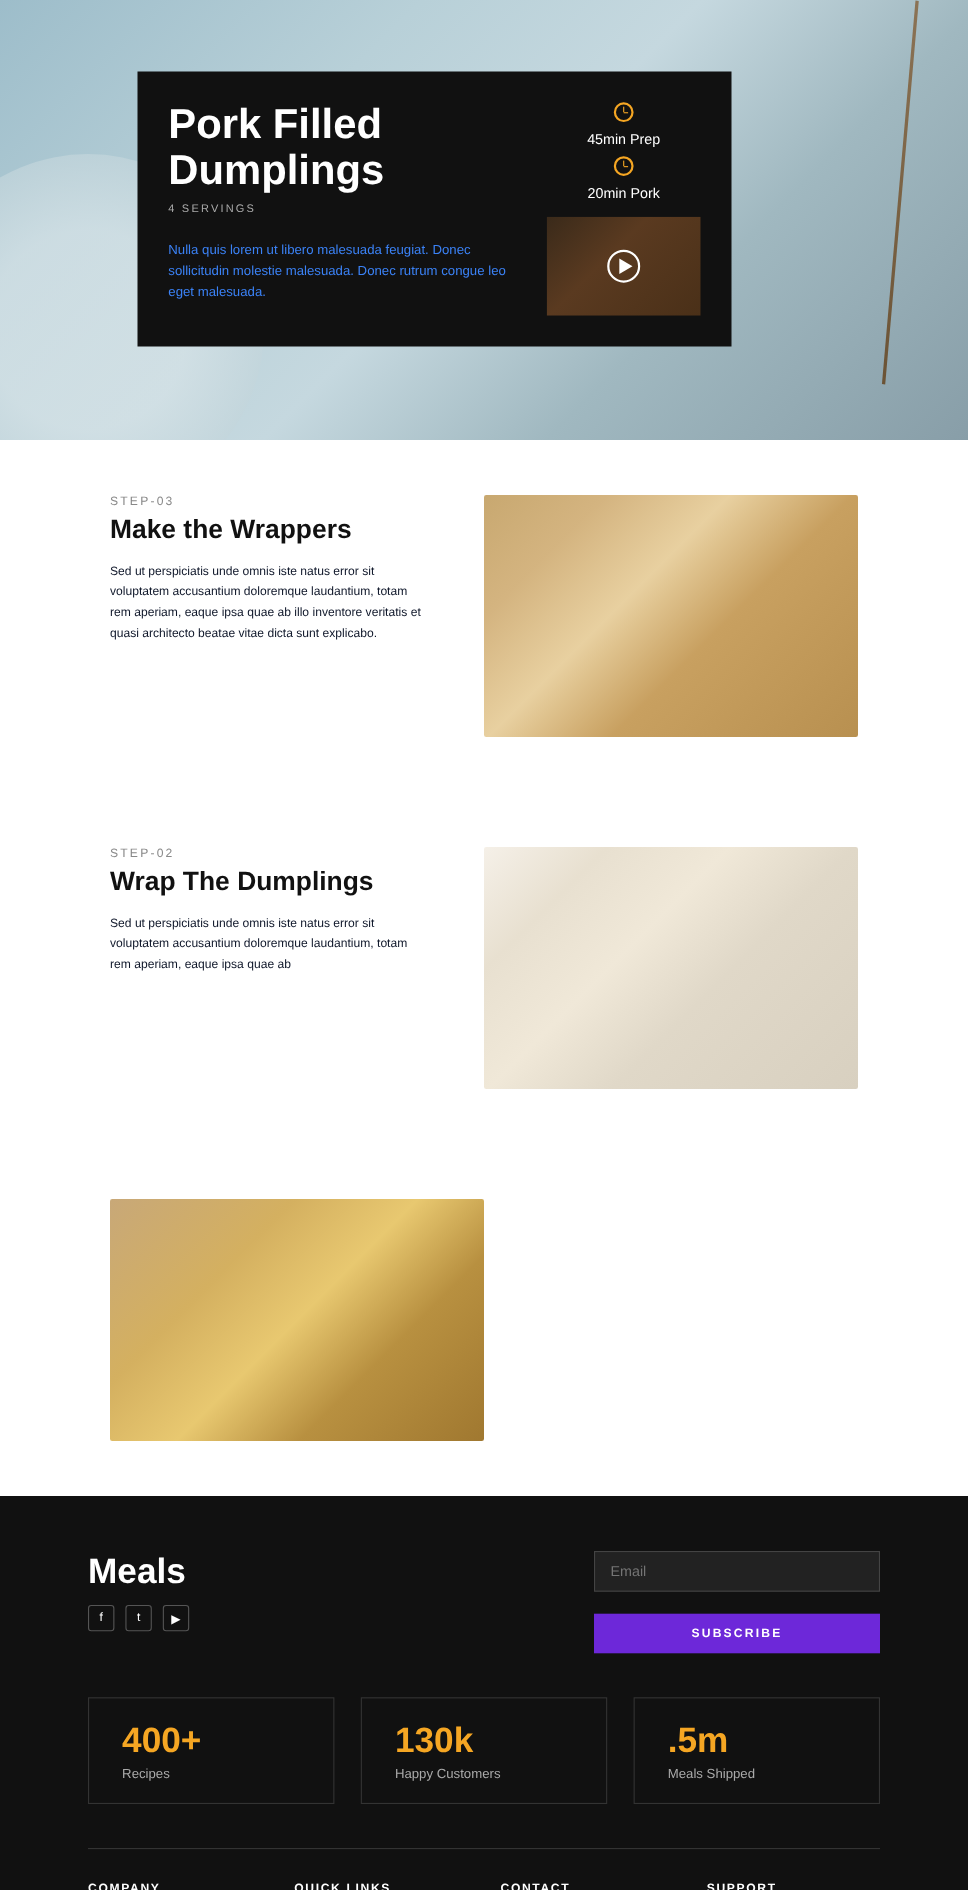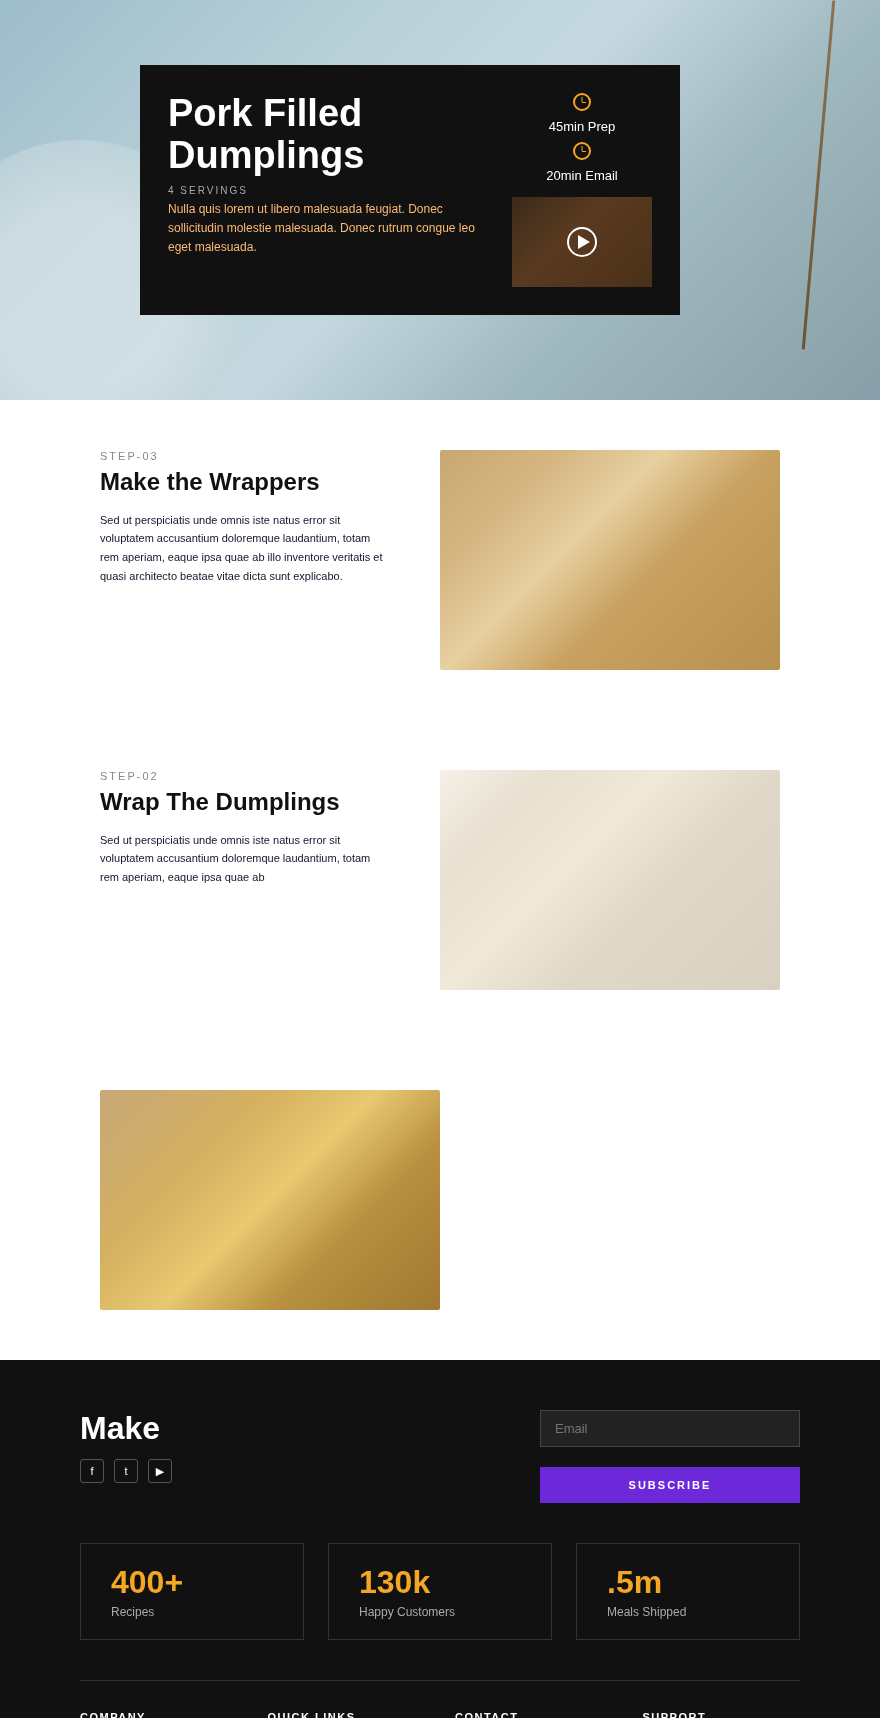--- a/index.html
+++ b/index.html
@@ -28,47 +28,47 @@
     }
     .hero-chopstick {
       position: absolute;
       right: 60px; top: 0;
       width: 3px; height: 350px;
       background: linear-gradient(to bottom, #8b7355, #6b5335);
       transform: rotate(5deg);
     }
     .hero-card {
       position: absolute;
-      top: 65px; left: 140px;
+      top: 65px; left: 125px;
       width: 540px;
       background: #111;
       color: #fff;
       padding: 28px 28px 28px 28px;
       display: flex;
       gap: 20px;
     }
     .hero-card-left { flex: 1; }
     .hero-title {
       font-size: 38px;
       font-weight: 900;
       font-family: Arial, sans-serif;
       line-height: 1.1;
       margin-bottom: 8px;
     }
     .hero-servings {
       font-size: 10px;
       letter-spacing: 2px;
       color: #aaa;
-      margin-bottom: 4px;
+      margin-bottom: 22px;
       font-family: Arial, sans-serif;
     }
     .hero-desc {
       font-size: 12px;
       line-height: 1.6;
-      color: #fdba74;
+      color: #3b82f6;
       font-family: Arial, sans-serif;
     }
     .hero-card-right {
       display: flex;
       flex-direction: column;
       gap: 8px;
       min-width: 140px;
     }
     .hero-stat {
       display: flex;
@@ -301,21 +301,21 @@
       <div class="hero-servings">4 SERVINGS</div>
       <div class="hero-desc">Nulla quis lorem ut libero malesuada feugiat. Donec sollicitudin molestie malesuada. Donec rutrum congue leo eget malesuada.</div>
     </div>
     <div class="hero-card-right">
       <div class="hero-stat">
         <div class="clock-icon"></div>
         <span>45min Prep</span>
       </div>
       <div class="hero-stat">
         <div class="clock-icon"></div>
-        <span>20min Email</span>
+        <span>20min Pork</span>
       </div>
       <div class="hero-video">
         <div class="hero-video-bg"></div>
         <div class="play-btn">
           <div class="play-triangle"></div>
         </div>
       </div>
     </div>
   </div>
 </section>
@@ -349,21 +349,21 @@
       <div class="step-img-placeholder img-step3"></div>
     </div>
   </div>
 
 </section>
 
 <footer class="footer">
 
   <div class="footer-top">
     <div class="footer-brand">
-      <div class="footer-logo">Make</div>
+      <div class="footer-logo">Meals</div>
       <div class="footer-social">
         <div class="social-icon">f</div>
         <div class="social-icon">t</div>
         <div class="social-icon">▶</div>
       </div>
     </div>
     <div class="footer-newsletter">
       <input class="email-input" type="email" placeholder="Email" style="">
       <button class="subscribe-btn">SUBSCRIBE</button>
     </div>

